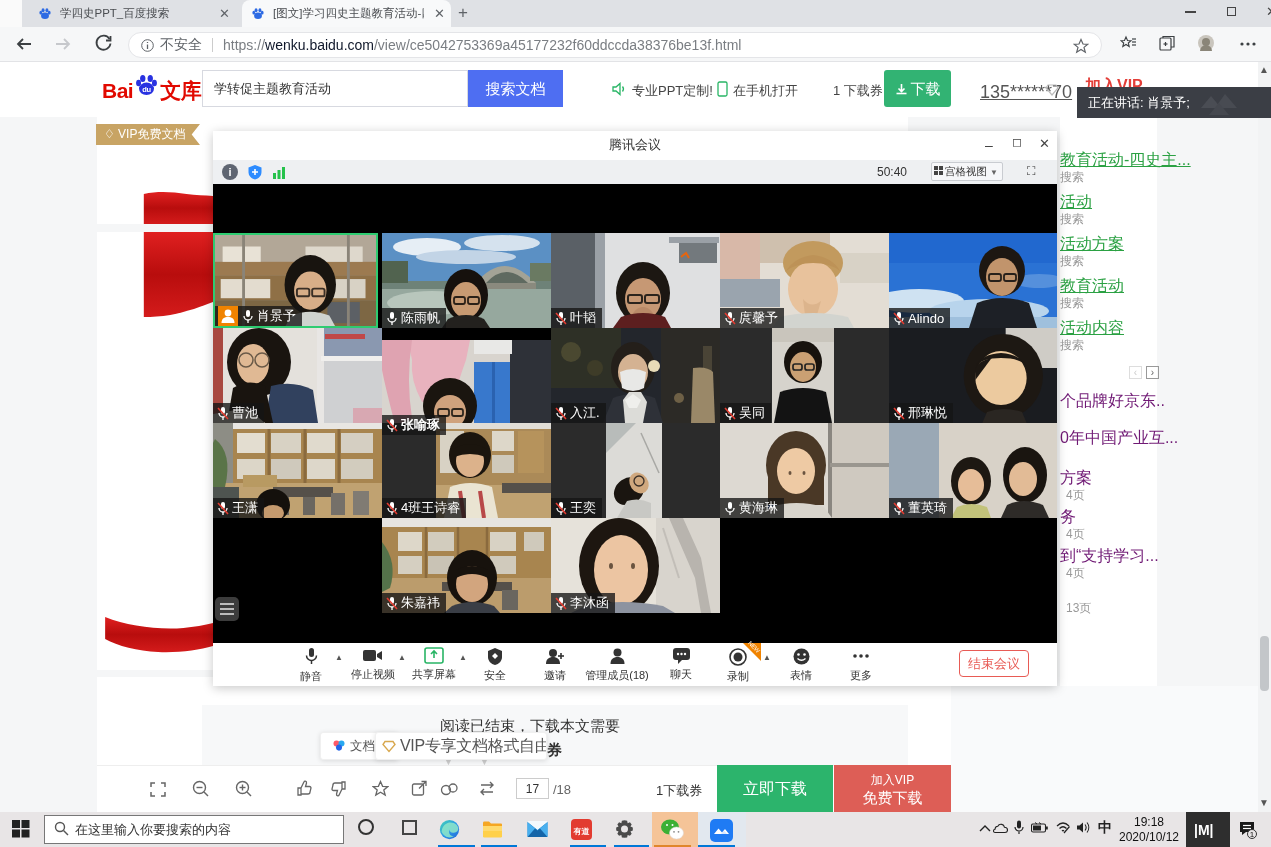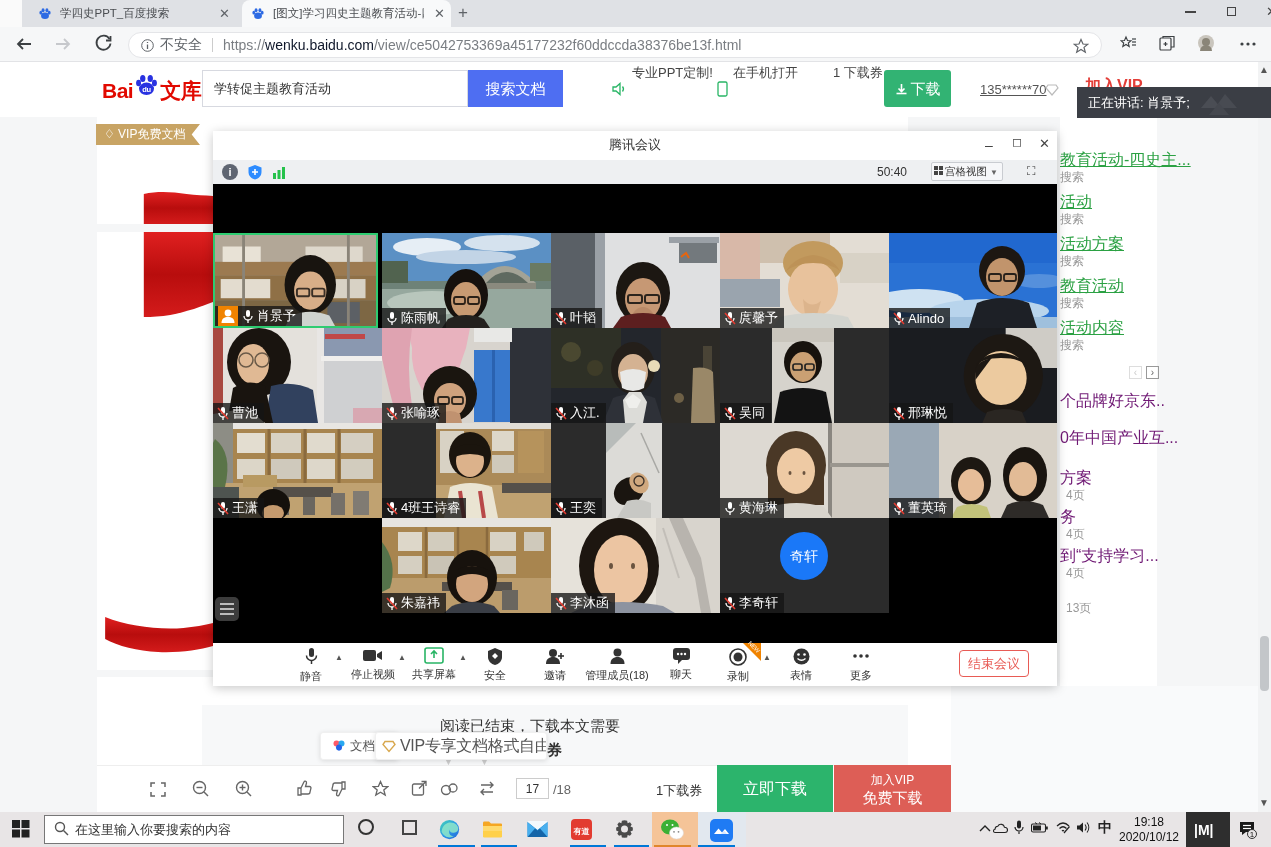--- a/index.html
+++ b/index.html
@@ -20,23 +20,23 @@
 #navbar { position:absolute; left:0; top:27px; width:1271px; height:35px; background:#f6f7f8; border-bottom:1px solid #e2e3e6; }
 #urlbar { position:absolute; left:128px; top:32px; width:974px; height:26px; background:#fff; border:1px solid #e4e5e8; border-radius:13px; display:flex; align-items:center; font-size:14px; color:#3c4043; padding-left:12px; }
 #urlbar .sep { width:1px; height:14px; background:#ccc; margin:0 10px; }
 .rtico { position:absolute; top:35px; color:#3c4043; }
 
 
 #bheader { position:absolute; left:0; top:62px; width:1271px; height:55px; background:#fff; }
 #logo { position:absolute; left:102px; top:77px; font-size:21px; font-weight:bold; color:#e10900; letter-spacing:-0.5px; }
 #searchbox { position:absolute; left:202px; top:70px; width:266px; height:37px; border:1px solid #d7d9e0; background:#fff; font-size:13px; color:#333; line-height:35px; padding-left:11px; }
 #searchbtn { position:absolute; left:468px; top:70px; width:95px; height:37px; background:#4e6ef2; color:#fff; font-size:15px; text-align:center; line-height:37px; }
-.hitem { position:absolute; top:64px; font-size:13px; color:#444; }
+.hitem { position:absolute; top:82px; font-size:13px; color:#444; }
 #dlbtn { position:absolute; left:884px; top:70px; width:67px; height:37px; background:#32b373; border-radius:3px; color:#fff; font-size:15px; text-align:center; line-height:37px; }
-#phone135 { position:absolute; left:980px; top:82px; font-size:13px; color:#555; text-decoration:underline; }
+#phone135 { position:absolute; left:980px; top:82px; font-size:18px; color:#555; text-decoration:underline; }
 #joinvip { position:absolute; left:1085px; top:76px; font-size:16px; font-weight:bold; color:#e33e38; }
 
 
 #content { position:absolute; left:0; top:117px; width:1271px; height:695px; background:#f5f6f7; }
 .page { position:absolute; left:97px; width:811px; background:#fff; }
 #vipbadge { position:absolute; left:96px; top:124px; width:104px; height:21px; background:#c8a464; color:#fff; font-size:12px; line-height:21px; padding-left:8px;
   clip-path: polygon(0 0, 100% 0, 92% 50%, 100% 100%, 0 100%); z-index:3; }
 
 
 #rside { position:absolute; left:1060px; top:117px; width:97px; height:573px; background:#fff; font-size:13px; }
@@ -471,21 +471,21 @@
           <path d="M20 60 Q35 50 52 58 L60 95 L14 95 Z" fill="#19140f"></path>
           <path d="M0 86 L34 80 L52 95 L0 95 Z" fill="#e8e2d6"></path>
         </svg>
         <div class="nlabel"><svg class="micw" viewBox="0 0 14 15">
               <rect x="5" y="1" width="4" height="7" rx="2" fill="#fff"></rect>
               <path d="M3 7 a4 4 0 0 0 8 0" fill="none" stroke="#fff" stroke-width="1.3"></path>
               <line x1="7" y1="11" x2="7" y2="14" stroke="#fff" stroke-width="1.3"></line>
               <line x1="2" y1="2" x2="12" y2="13" stroke="#e23b30" stroke-width="1.6"></line>
             </svg>曹池</div>
       </div>
-      <div class="cell" id="c22" style="left:169px; top:144px; width:169px; height:95px;">
+      <div class="cell" id="c22" style="left:169px; top:156px; width:169px; height:95px;font-weight:bold;">
         <svg width="100%" height="100%" viewBox="0 0 169 95" preserveAspectRatio="none">
           <rect width="169" height="95" fill="#d8d4ce"></rect>
           <path d="M0 0 H88 L84 20 Q70 58 76 60 L40 62 Q28 40 30 20 L26 0 Z" fill="#e8b2be"></path>
           <path d="M0 0 H30 Q24 40 30 78 L14 88 Q4 50 0 30 Z" fill="#dfa3b1"></path>
           <rect x="92" y="22" width="38" height="72" fill="#3878cc"></rect>
           <rect x="110" y="22" width="3" height="72" fill="#2a62b0"></rect>
           <rect x="128" y="0" width="41" height="95" fill="#2e3138"></rect>
           <rect x="92" y="0" width="38" height="14" fill="#e8e8e6"></rect>
           <ellipse cx="68" cy="66" rx="27" ry="28" fill="#1a150f"></ellipse>
           <ellipse cx="68" cy="72" rx="16" ry="17" fill="#cfa27d"></ellipse>
@@ -721,29 +721,20 @@
           <ellipse cx="82" cy="48" rx="2" ry="3" fill="#6a5440"></ellipse>
           <path d="M20 95 L34 88 Q70 80 112 88 L124 95 Z" fill="#8d93a0"></path>
         </svg>
         <div class="nlabel"><svg class="micw" viewBox="0 0 14 15">
               <rect x="5" y="1" width="4" height="7" rx="2" fill="#fff"></rect>
               <path d="M3 7 a4 4 0 0 0 8 0" fill="none" stroke="#fff" stroke-width="1.3"></path>
               <line x1="7" y1="11" x2="7" y2="14" stroke="#fff" stroke-width="1.3"></line>
               <line x1="2" y1="2" x2="12" y2="13" stroke="#e23b30" stroke-width="1.6"></line>
             </svg>李沐函</div>
       </div>
-      <div class="cell" id="c44" style="left:507px; top:334px; width:169px; height:95px; background:#2b2b2b;">
-        <div class="abs" style="left:60px; top:14px; width:48px; height:48px; border-radius:50%; background:#1a78f8; color:#fff; font-size:14px; text-align:center; line-height:48px;">奇轩</div>
-        <div class="nlabel"><svg class="micw" viewBox="0 0 14 15">
-              <rect x="5" y="1" width="4" height="7" rx="2" fill="#fff"></rect>
-              <path d="M3 7 a4 4 0 0 0 8 0" fill="none" stroke="#fff" stroke-width="1.3"></path>
-              <line x1="7" y1="11" x2="7" y2="14" stroke="#fff" stroke-width="1.3"></line>
-              <line x1="2" y1="2" x2="12" y2="13" stroke="#e23b30" stroke-width="1.6"></line>
-            </svg>李奇轩</div>
-      </div>
 
       <div class="abs" style="left:2px; top:413px; width:24px; height:24px; background:#3c3c3c; border-radius:5px;">
         <div style="margin:6px 0 0 5px; width:14px; height:2px; background:#bbb;"></div>
         <div style="margin:3px 0 0 5px; width:14px; height:2px; background:#bbb;"></div>
         <div style="margin:3px 0 0 5px; width:14px; height:2px; background:#bbb;"></div>
       </div>
     </div>
     <div id="mtoolbar">
       <div class="tool" style="left:78px; top:4px; width:40px;">
         <svg width="17" height="20" viewBox="0 0 17 20">

